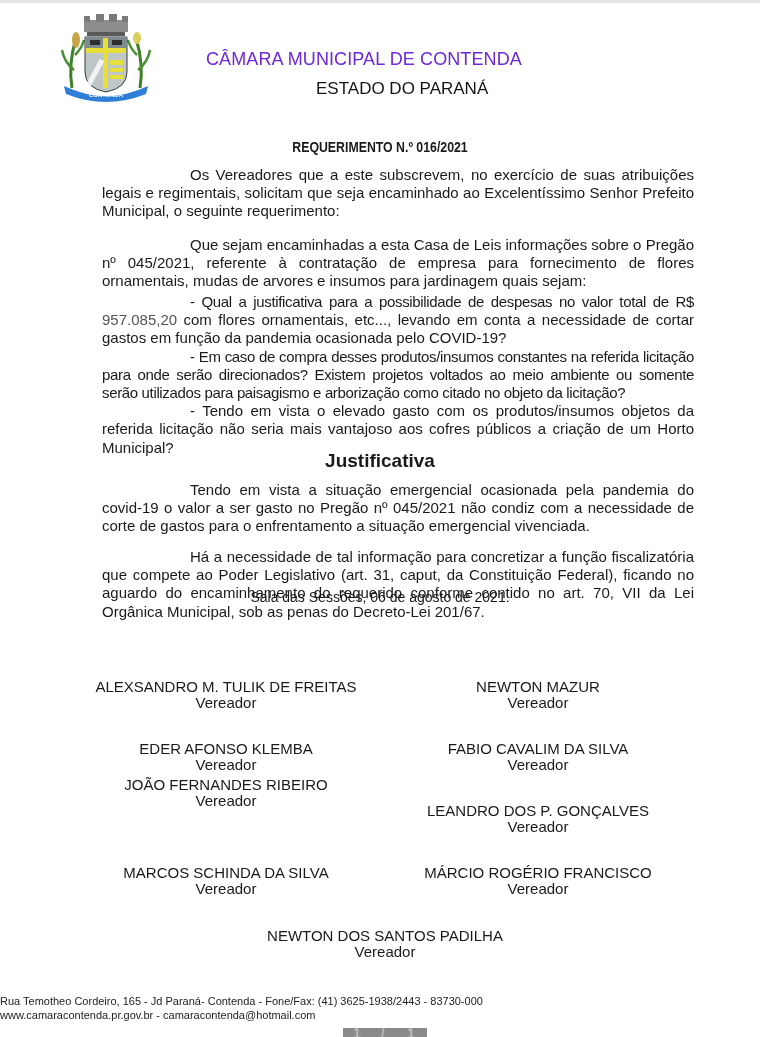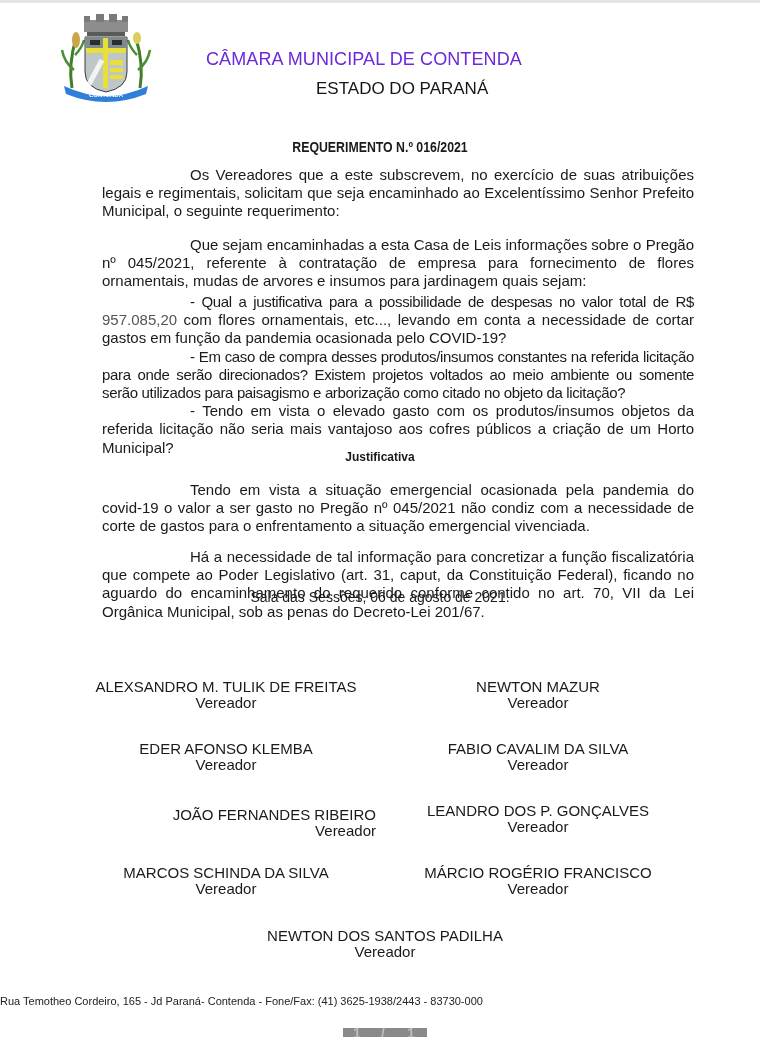--- a/index.html
+++ b/index.html
@@ -29,21 +29,21 @@
       font-size: 15px; line-height: 18.2px; text-align: justify;
       font-family: "Liberation Sans", sans-serif;
     }
     .body p { margin: 0; }
     .indent { text-indent: 88px; }
     .indent2 { text-indent: 88px; }
     .cond { letter-spacing: -0.35px; }
     .money { color: #555; }
     .justif-title {
       position: absolute; left: 0; width: 760px; top: 450px; text-align: center;
-      font-weight: bold; font-size: 12px;
+      font-weight: bold; font-size: 19px;
     }
     .signed-place {
       position: absolute; left: 0; width: 760px; top: 589px; text-align: center; font-size: 14px;
     }
     .sig { position: absolute; width: 300px; text-align: center; font-size: 15px; line-height: 16px; }
     .sig .role { display: block; }
     .footer {
       position: absolute; left: 0; width: 696px; top: 995px; 
       font-size: 11px; line-height: 13.5px; color: #222;
     }
@@ -133,21 +133,21 @@
   <span class="role">Vereador</span>
 </div>
 <div class="sig" style="left:76px; top:741px;">
   <span>EDER AFONSO KLEMBA</span>
   <span class="role">Vereador</span>
 </div>
 <div class="sig" style="left:388px; top:741px;">
   <span>FABIO CAVALIM DA SILVA</span>
   <span class="role">Vereador</span>
 </div>
-<div class="sig" style="left:76px; top:807px;text-align:right;">
+<div class="sig" style="left:76px; top:777px;">
   <span>JOÃO FERNANDES RIBEIRO</span>
   <span class="role">Vereador</span>
 </div>
 <div class="sig" style="left:388px; top:803px;">
   <span>LEANDRO DOS P. GONÇALVES</span>
   <span class="role">Vereador</span>
 </div>
 <div class="sig" style="left:76px; top:865px;">
   <span>MARCOS SCHINDA DA SILVA</span>
   <span class="role">Vereador</span>
@@ -156,19 +156,20 @@
   <span>MÁRCIO ROGÉRIO FRANCISCO</span>
   <span class="role">Vereador</span>
 </div>
 <div class="sig" style="left:235px; top:928px;">
   <span>NEWTON DOS SANTOS PADILHA</span>
   <span class="role">Vereador</span>
 </div>
 
 <div class="footer">
   <div>Rua Temotheo Cordeiro, 165 - Jd Paraná- Contenda - Fone/Fax: (41) 3625-1938/2443 - 83730-000</div>
+  <div>www.camaracontenda.pr.gov.br - camaracontenda@hotmail.com</div>
 </div>
 
 <div class="page-indicator">
   <span style="left:10px;">1</span>
   <span style="left:38px;">/</span>
   <span style="left:64px;">1</span>
 </div>
 
 </body></html>

